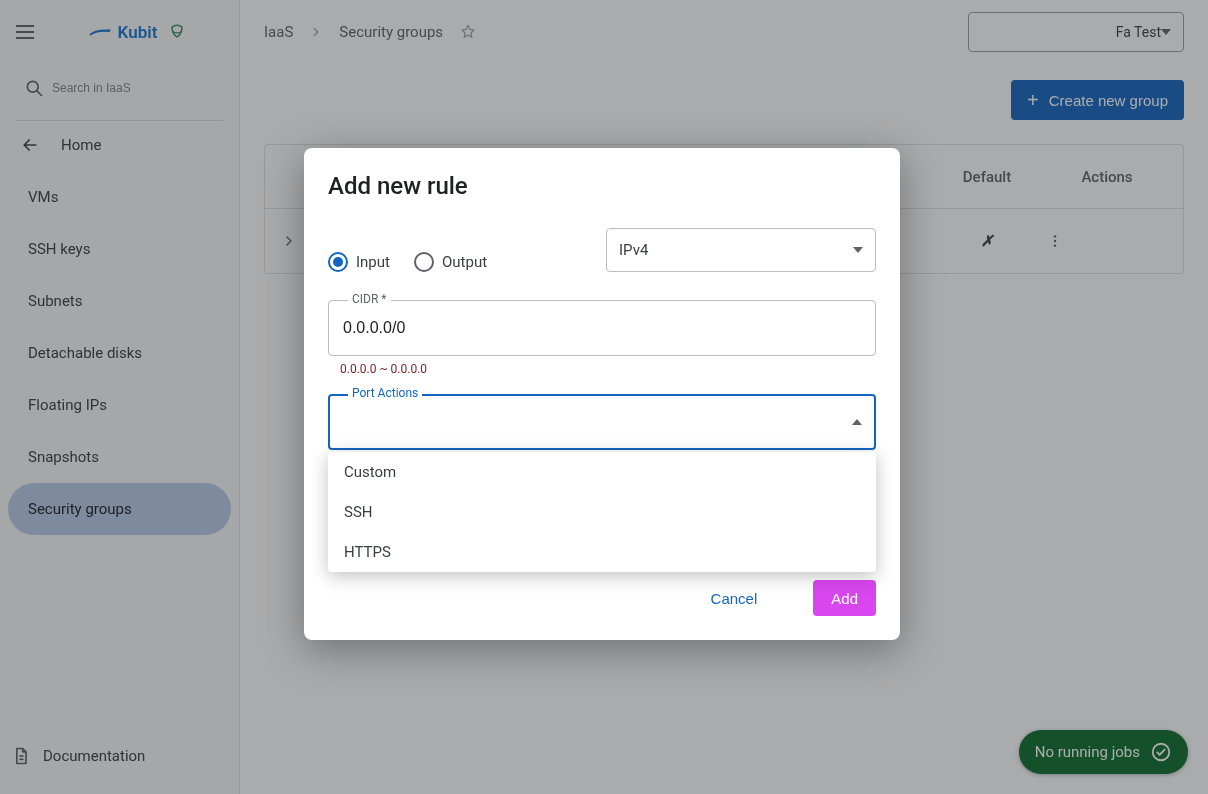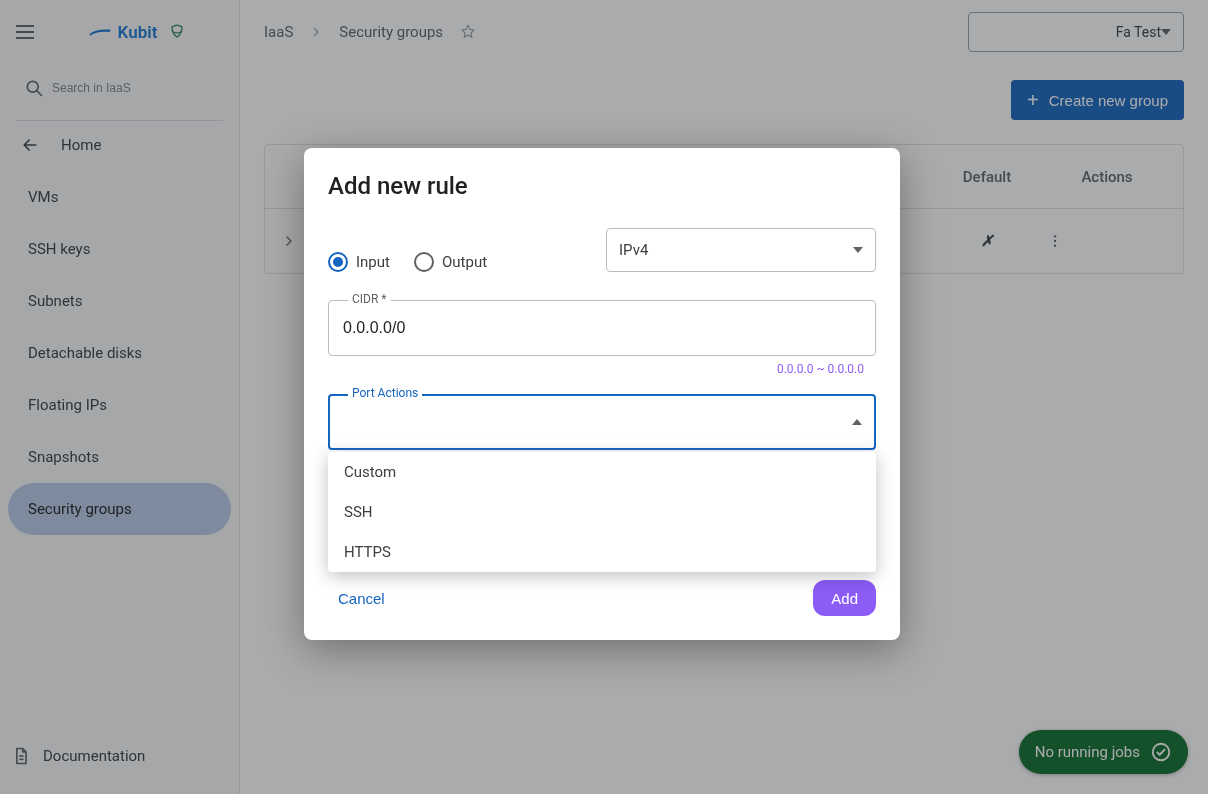--- a/index.html
+++ b/index.html
@@ -330,23 +330,22 @@
     height: 56px;
     border: 1px solid #bdbdbd;
     border-radius: 4px;
     padding: 0 14px;
     font-size: 16px;
     color: #202124;
     outline: none;
   }
   .helper-text {
     font-size: 12px;
-    color: #8b5cf6;
+    color: #7f1d1d;
     padding: 6px 12px 0 12px;
-    text-align: right;
   }
   .select-box {
     width: 100%;
     height: 56px;
     border: 2px solid #1565c0;
     border-radius: 4px;
     display: flex;
     align-items: center;
     justify-content: space-between;
     padding: 0 12px;
@@ -383,44 +382,45 @@
     display: flex;
     align-items: center;
     padding: 12px 16px;
     font-size: 15px;
     color: #3c4043;
     cursor: pointer;
   }
 
   .dialog-actions {
     display: flex;
-    justify-content: space-between;
-    gap: 18px;
+    justify-content: flex-end;
+    gap: 24px;
     margin-top: 130px;
     align-items: center;
   }
   .btn-cancel {
     background: transparent;
     border: none;
     color: #1565c0;
     font-size: 15px;
     font-weight: 500;
     cursor: pointer;
     padding: 8px 10px;
   }
   .btn-add {
-    background: #8b5cf6;
+    background: #d946ef;
     border: none;
     color: #fff;
     font-size: 15px;
     font-weight: 500;
     cursor: pointer;
     padding: 0 18px;
     height: 36px;
-    border-radius: 12px;
+    border-radius: 4px;
+    margin-left: 22px;
   }
 
   
   svg { display: block; }
 
 </style>
 </head>
 <body>
 
 <aside class="sidebar">

